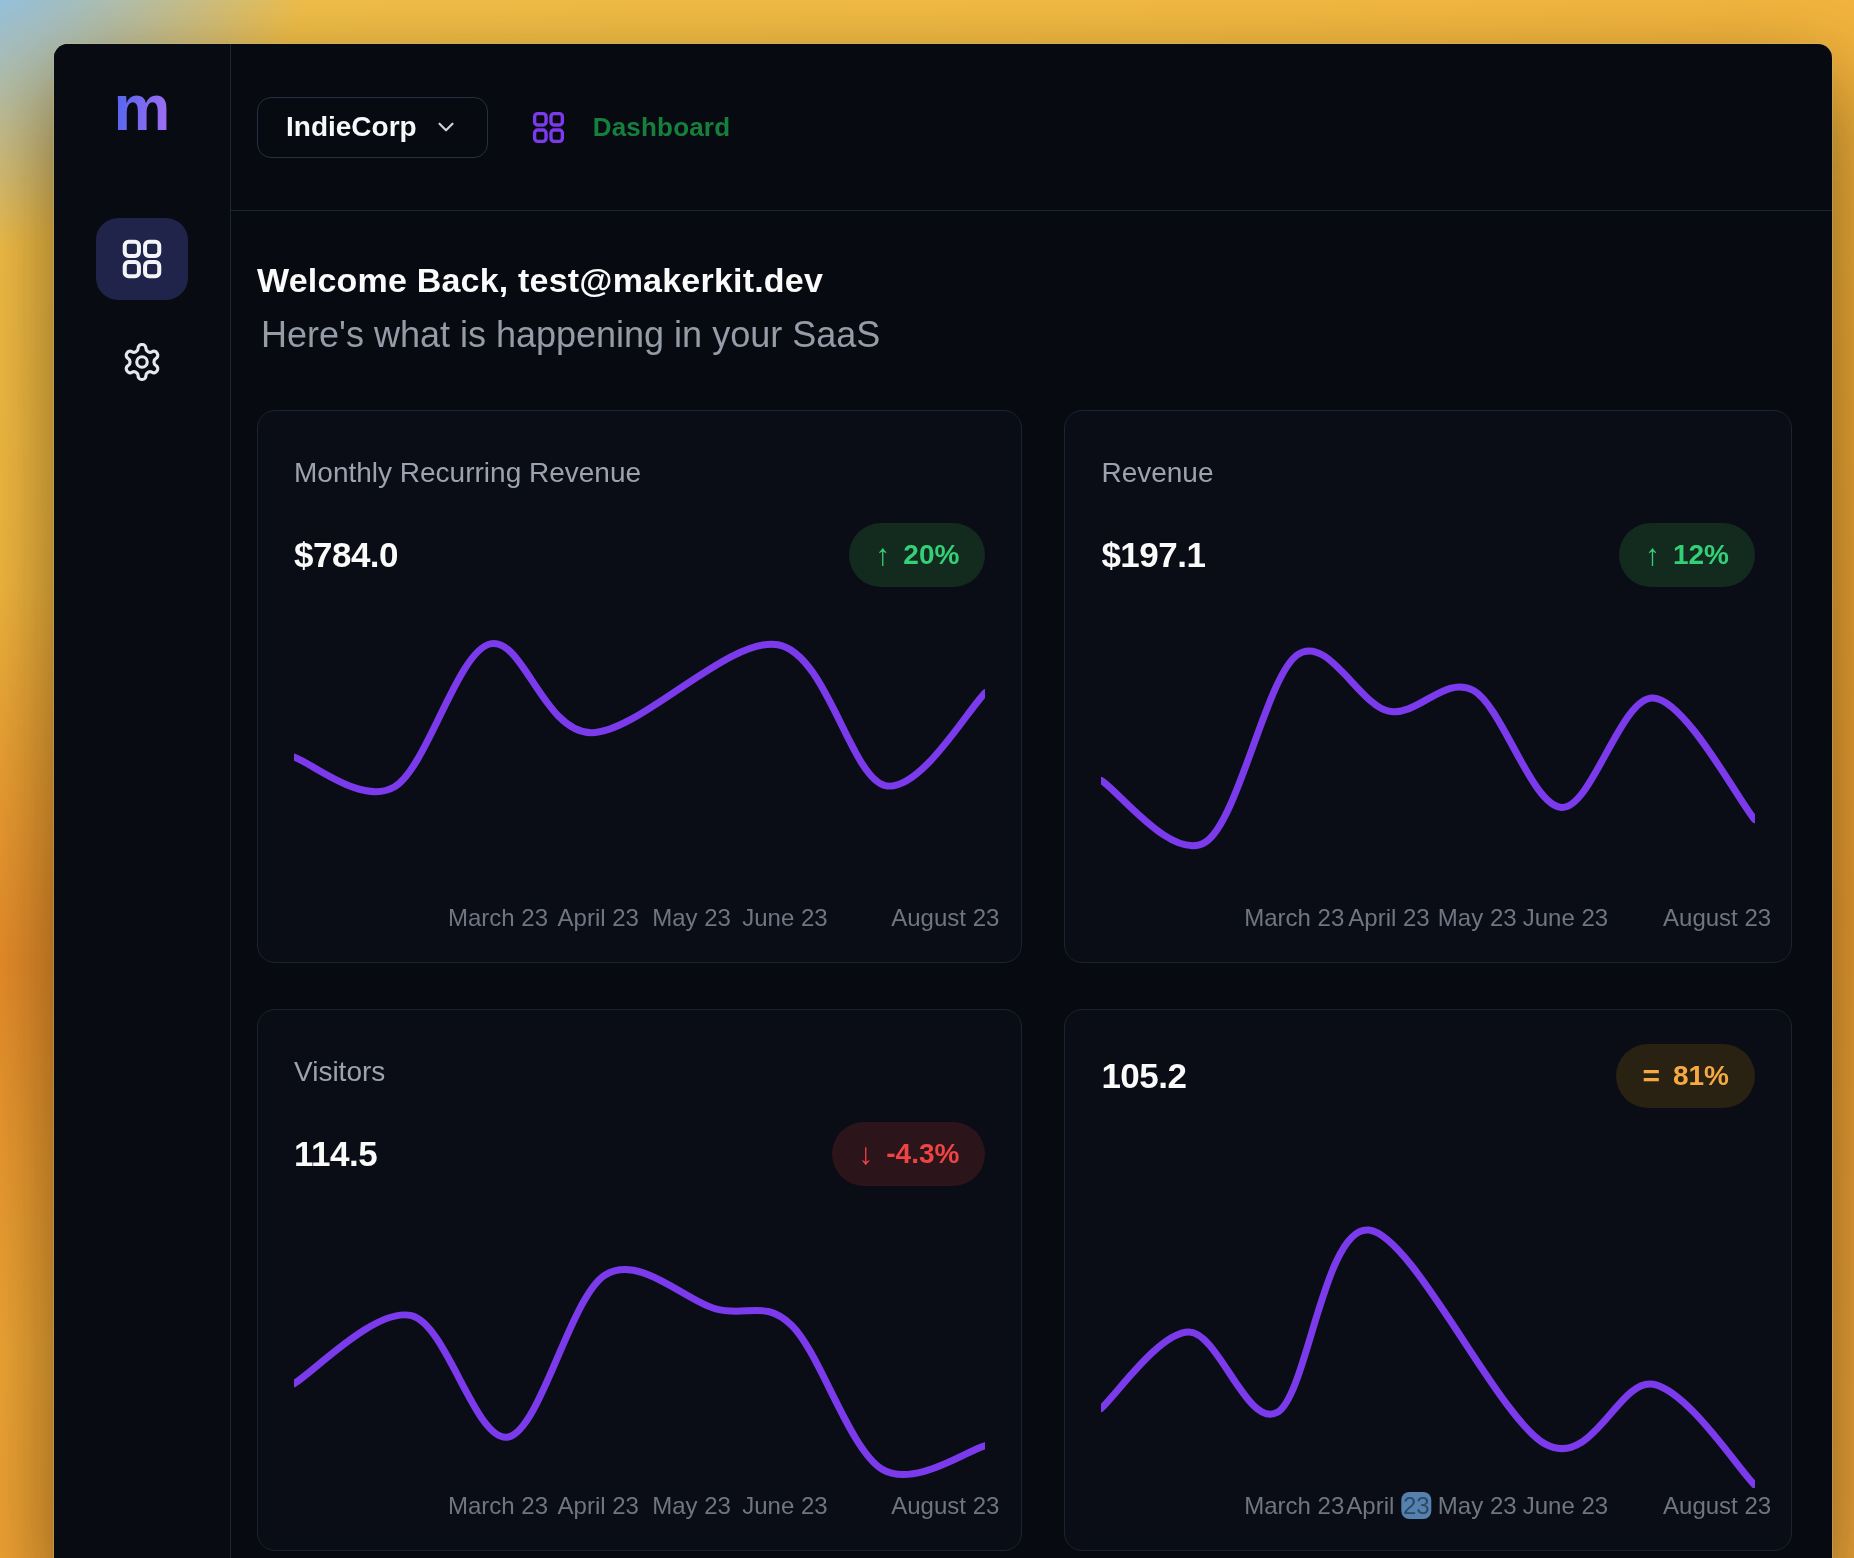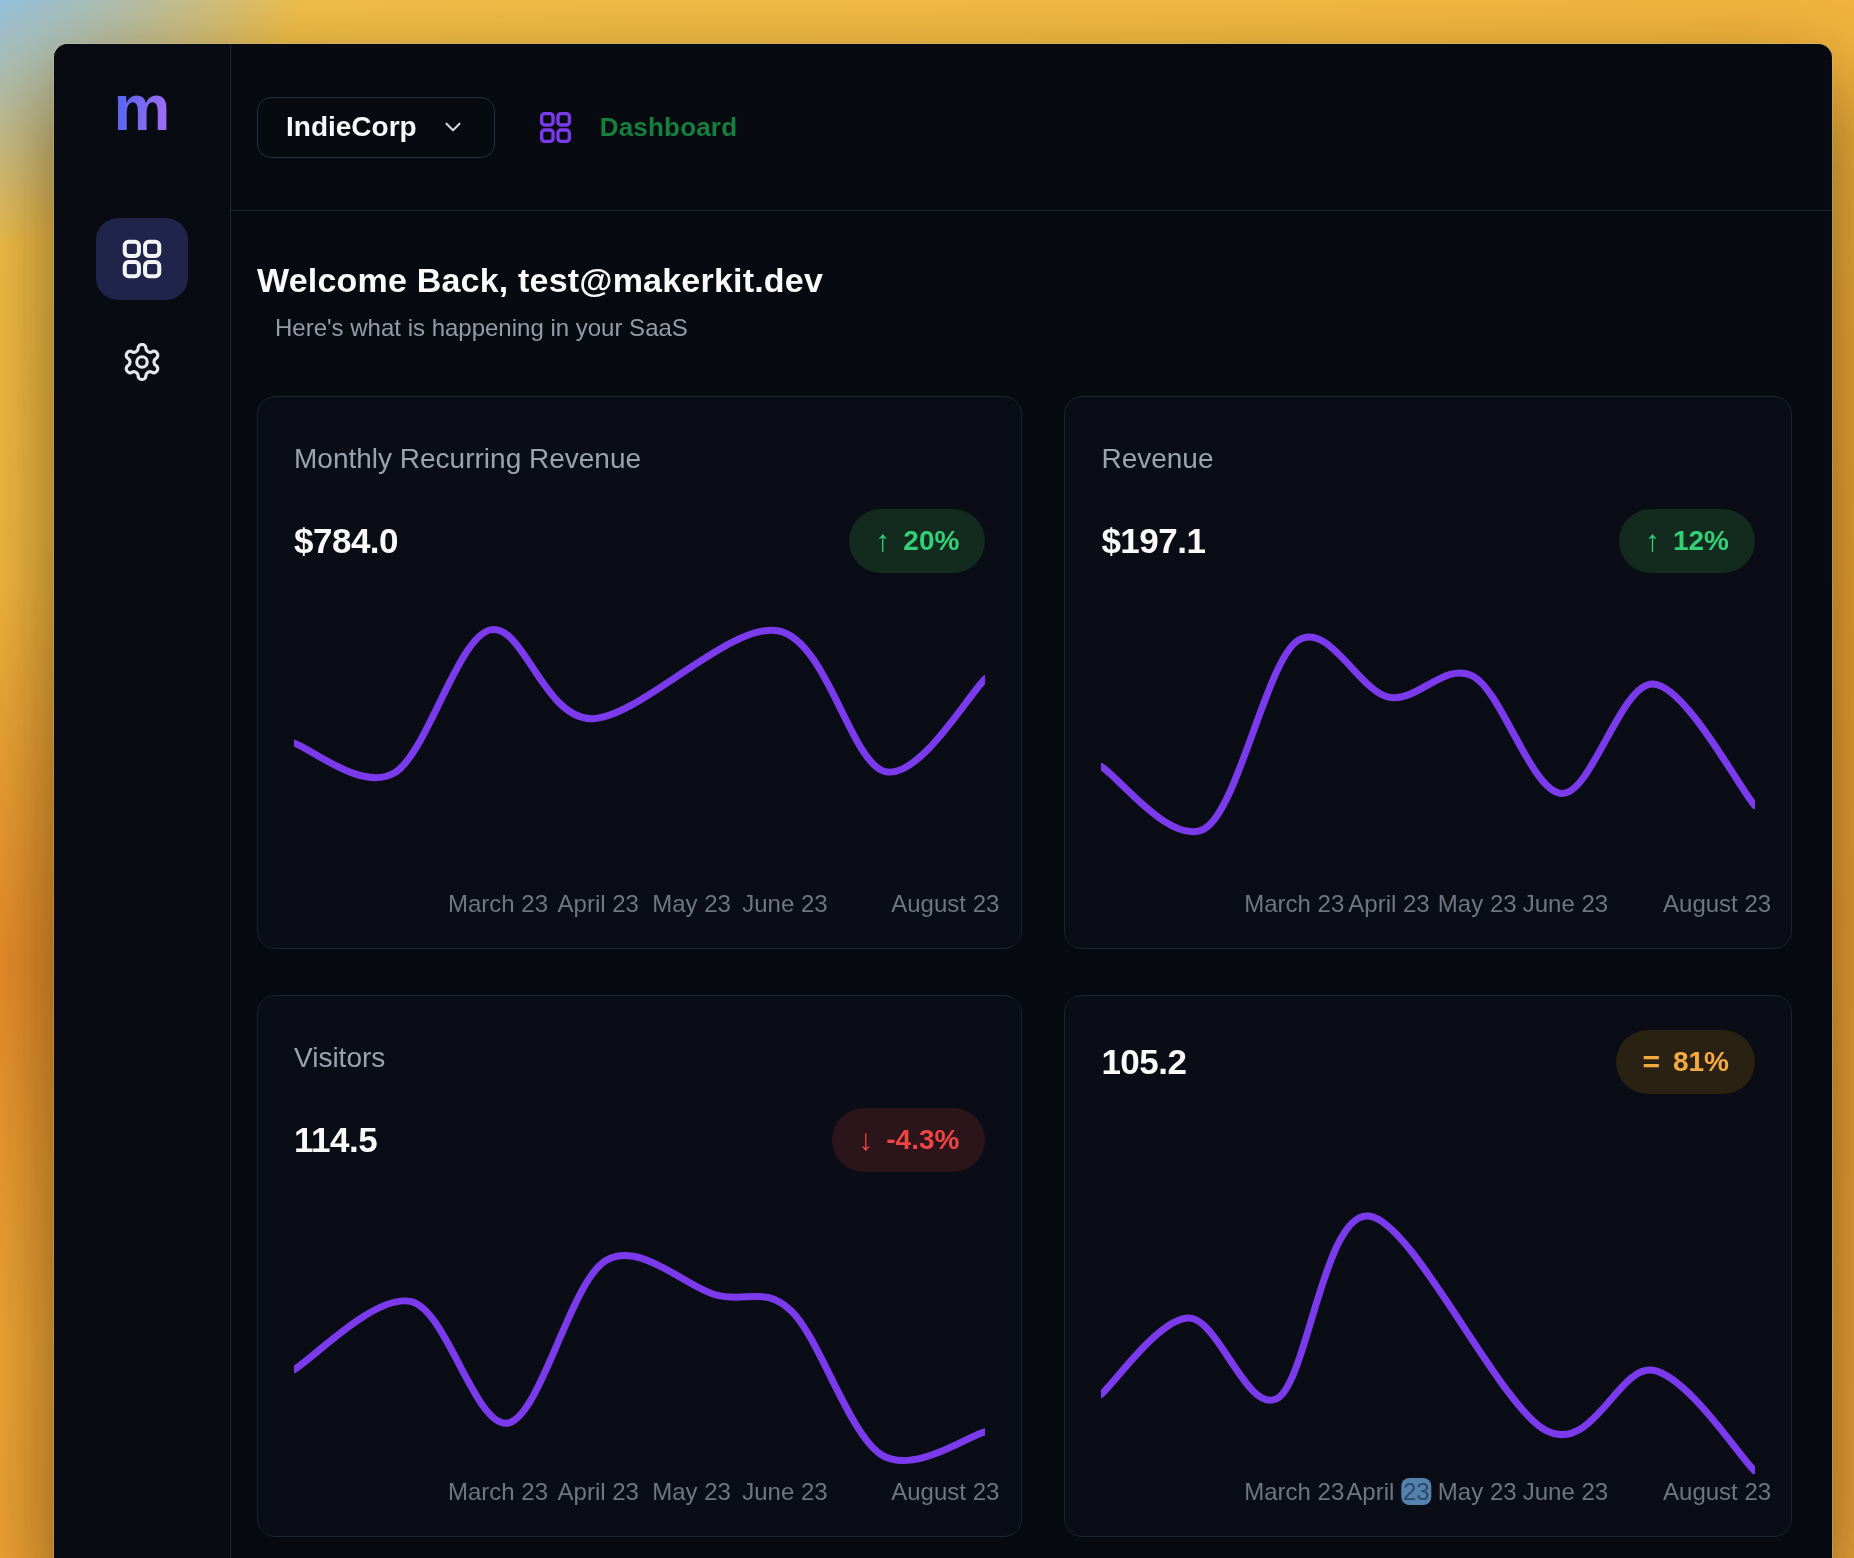--- a/index.html
+++ b/index.html
@@ -38,30 +38,30 @@
   .nav-item.active{width:92px;height:82px;border-radius:22px;background:#20234a;}
   .nav-item.plain{width:92px;height:64px;}
   .nav-item svg{display:block;}
   
   .main{flex:1;display:flex;flex-direction:column;min-width:0;}
   .hdr{
     height:166px;flex:0 0 166px;border-bottom:1px solid #1d2530;
     display:flex;align-items:center;padding:0 26px;
   }
   .team-btn{
-    display:inline-flex;align-items:center;gap:23px;height:61px;padding:5px 28px;
+    display:inline-flex;align-items:center;gap:16px;height:61px;padding:5px 28px;
     background:transparent;border:1px solid #273040;border-radius:14px;
     color:#f7f8fa;font-size:28px;font-weight:600;font-family:inherit;cursor:pointer;
   }
   .page-ico{margin-left:42px;display:flex;}
   .page-title{margin:0 0 0 26px;font-size:26px;font-weight:600;color:#15803d;letter-spacing:.2px;}
   
   .content{padding:50px 40px 0 26px;}
   .welcome-title{margin:0;font-size:34px;font-weight:700;color:#fbfbfc;letter-spacing:.2px;}
-  .welcome-sub{margin:14px 18px 0;font-size:24px;font-weight:400;color:#959ca8;}
+  .welcome-sub{margin:14px 4px 0;font-size:36px;font-weight:400;color:#959ca8;}
   .grid{
     margin-top:54px;display:grid;gap:46px 42px;
     grid-template-columns:1.052fr 1fr;grid-template-rows:553px 542px;
   }
   .card{
     position:relative;background:#0a0d15;border:1px solid #1c2430;border-radius:18px;
     padding:0 36px;overflow:hidden;
   }
   .card-title{margin:0;padding-top:46px;font-size:28px;font-weight:500;color:#9ca3af;}
   .val-row{margin-top:34px;display:flex;align-items:center;justify-content:space-between;}

